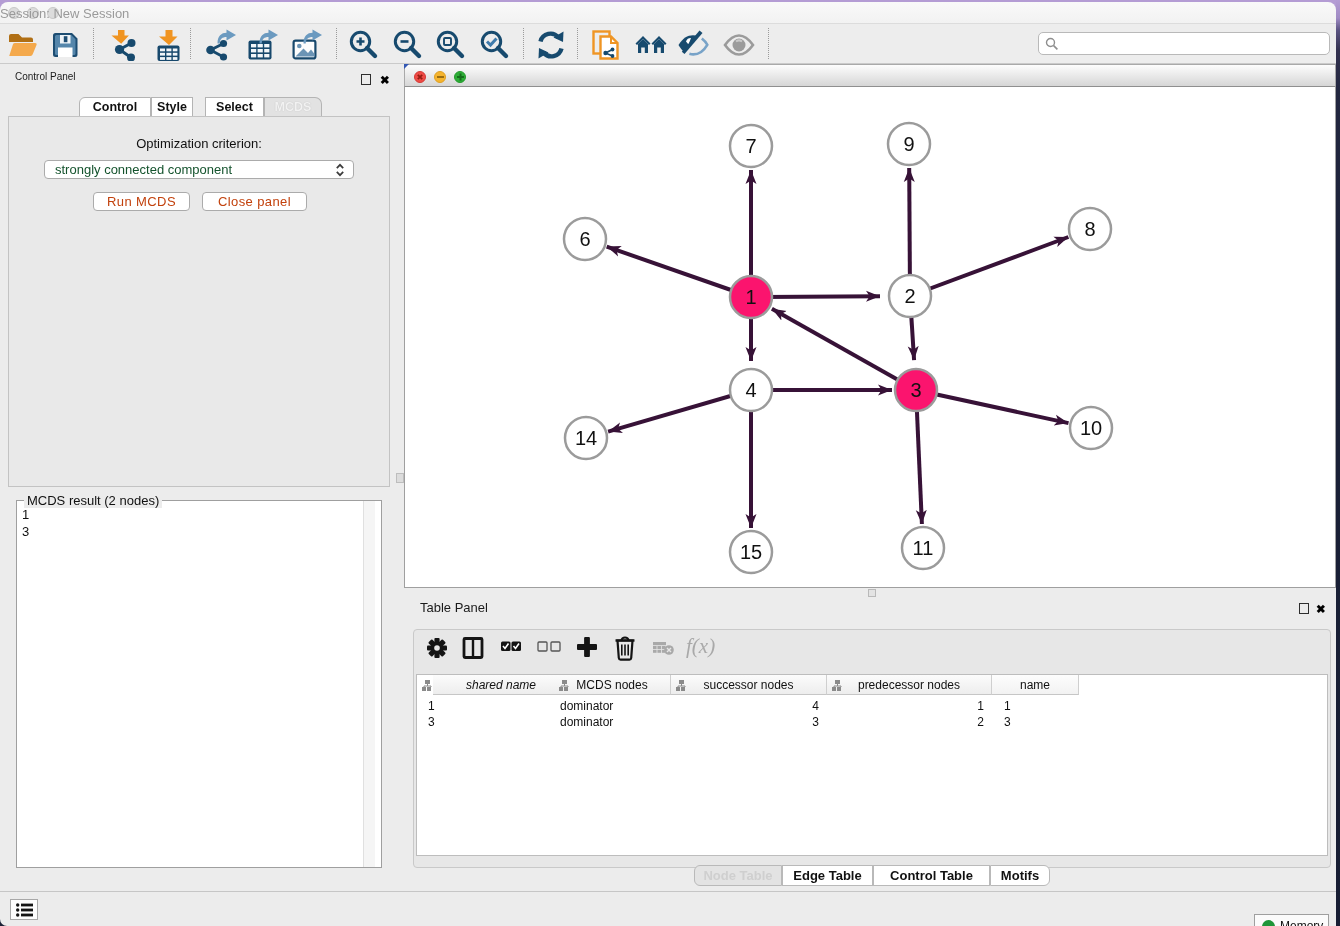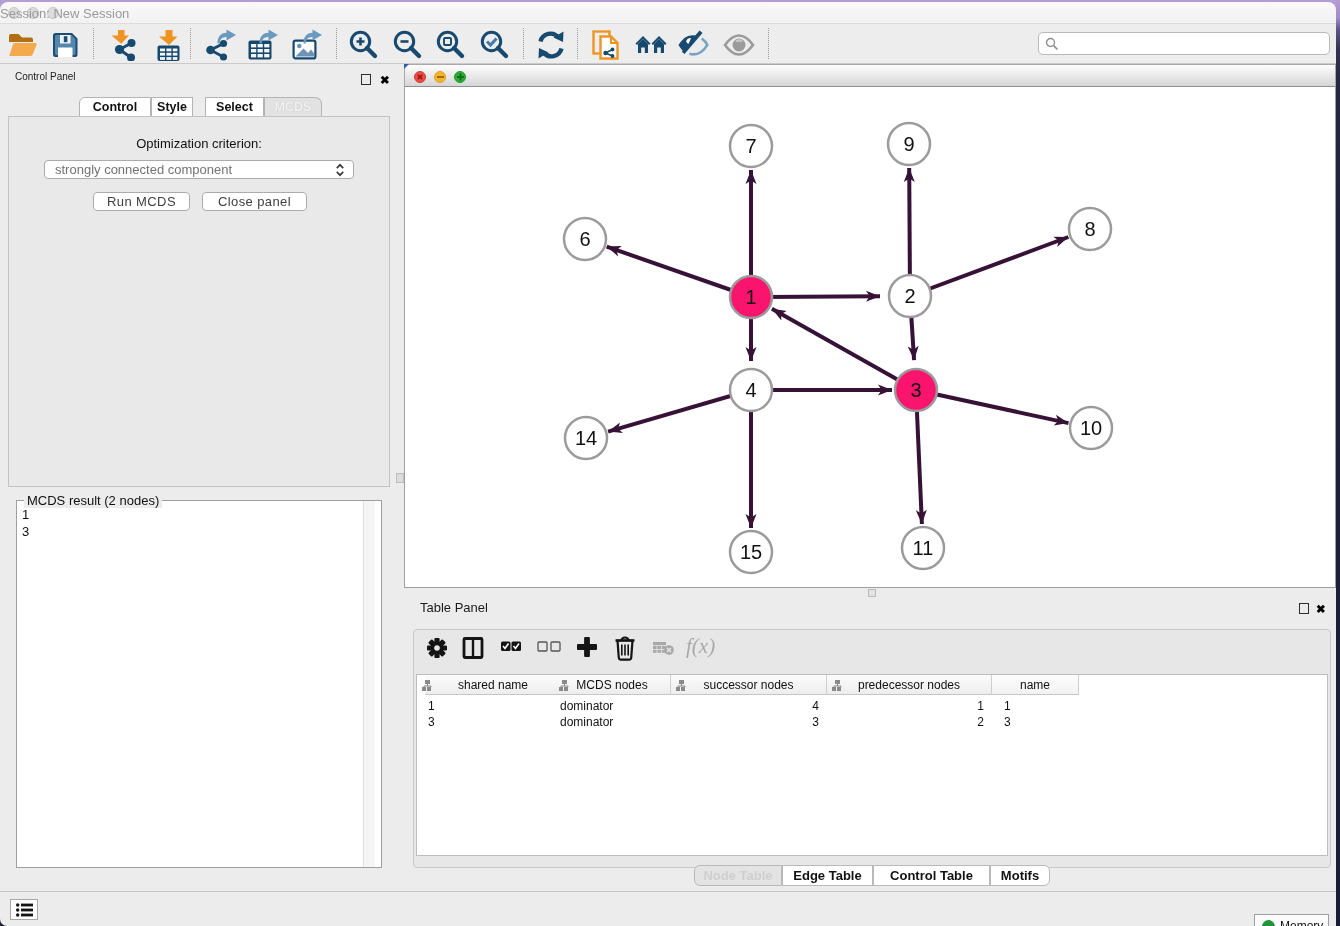--- a/index.html
+++ b/index.html
@@ -18,22 +18,22 @@
 .tsep{position:absolute;top:4px;height:31px;width:0;border-left:1px dotted #9a9a9a;}
 .ticon{position:absolute;}
 #search{position:absolute;left:1038px;top:32px;width:292px;height:23px;background:#fff;border:1px solid #b9b9b9;border-radius:5px;box-sizing:border-box;}
 
 #cp-title{left:15px;top:71px;font-size:10px;color:#1b1b1b;}
 .floatbtn{position:absolute;width:10px;height:11px;border:1.5px solid #2e2e2e;box-sizing:border-box;background:transparent;}
 .closex{position:absolute;font-size:11.5px;font-weight:bold;color:#000;}
 .tab{position:absolute;top:0;height:20px;box-sizing:border-box;border:1px solid #b4b4b4;background:#fff;font-size:12.5px;font-weight:bold;color:#111;text-align:center;line-height:19px;}
 #cp-box{left:8px;top:116px;width:382px;height:371px;background:#e9e9e9;border:1px solid #c3c3c3;box-sizing:border-box;}
 #opt-label{left:8px;top:136px;width:382px;text-align:center;font-size:13px;color:#111;}
-#opt-select{left:44px;top:160px;width:310px;height:19px;background:#fff;border:1px solid #ababab;border-radius:4px;box-sizing:border-box;font-size:13px;color:#737373;line-height:17px;padding-left:10px;}
-.btn{position:absolute;height:19px;letter-spacing:0.4px;background:#fff;border:1px solid #ababab;border-radius:4px;box-sizing:border-box;font-size:13px;color:#404040;text-align:center;line-height:17px;}
+#opt-select{left:44px;top:160px;width:310px;height:19px;background:#fff;border:1px solid #ababab;border-radius:4px;box-sizing:border-box;font-size:13px;color:#14532d;line-height:17px;padding-left:10px;}
+.btn{position:absolute;height:19px;letter-spacing:0.4px;background:#fff;border:1px solid #ababab;border-radius:4px;box-sizing:border-box;font-size:13px;color:#c2410c;text-align:center;line-height:17px;}
 #fieldset{left:16px;top:500px;width:366px;height:368px;border:1px solid #9f9f9f;background:#fff;box-sizing:border-box;}
 #fs-label{left:24px;top:493px;background:#ececec;padding:0 3px;font-size:13px;color:#111;}
 #fs-scroll{left:363px;top:501px;width:11px;height:366px;background:#f5f5f5;border-left:1px solid #e0e0e0;}
 #fs-text{left:22px;top:506px;font-size:13px;color:#111;line-height:17px;}
 
 #nw-title{left:404px;top:64px;width:932px;height:23px;background:linear-gradient(#fdfdfd,#d6d6d6);border:1px solid #a9a9a9;border-bottom:1px solid #8f8f8f;box-sizing:border-box;}
 #nw-title .txt{position:absolute;left:0;top:5px;width:100%;text-align:center;font-weight:bold;font-size:12.5px;letter-spacing:0.8px;color:#1f1f1f;}
 .light{position:absolute;top:6px;width:12px;height:12px;border-radius:50%;box-sizing:border-box;}
 #canvas{left:404px;top:87px;width:932px;height:501px;background:#fff;border-left:1px solid #9f9f9f;border-right:1px solid #9f9f9f;border-bottom:1px solid #9f9f9f;box-sizing:border-box;}
 #blue-corner{left:404px;top:64px;width:0;height:0;border-top:5px solid #3458b4;border-right:5px solid transparent;}
@@ -350,21 +350,21 @@
       <rect x="-1.2" y="-1" width="3.6" height="3"></rect>
     <rect x="-10" y="2.8" width="3.6" height="3"></rect>
       <rect x="-5.6" y="2.8" width="3.6" height="3"></rect>
       <rect x="-1.2" y="2.8" width="3.6" height="3"></rect>
     <circle cx="6" cy="3" r="4.8"></circle>
     <path d="M4 1 L8 5 M8 1 L4 5" stroke="#e7e7e7" stroke-width="1.4"></path>
   </g>
 </svg>
 <div class="abs" style="left:686px;top:634px;width:40px;height:26px;color:#a9a9a9;font-family:'Liberation Serif',serif;font-style:italic;font-size:21px;">f(x)</div>
 <div class="abs" id="tbl">
-  <div class="hcell" style="left:8px;width:137px;">
+  <div class="hcell" style="left:16px;width:137px;font-style:italic;">
       <span class="hlabel">shared name</span>
     </div>
   <div class="hcell" style="left:137px;width:117px;">
       <span class="hlabel">MCDS nodes</span>
     </div>
   <div class="hcell" style="left:254px;width:156px;">
       <span class="hlabel">successor nodes</span>
     </div>
   <div class="hcell" style="left:410px;width:165px;">
       <span class="hlabel">predecessor nodes</span>

